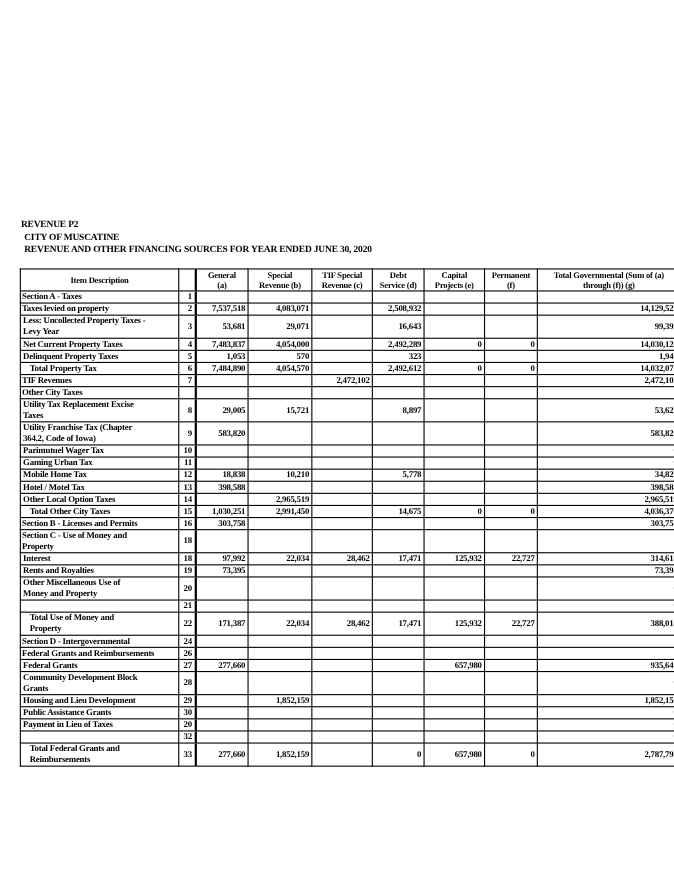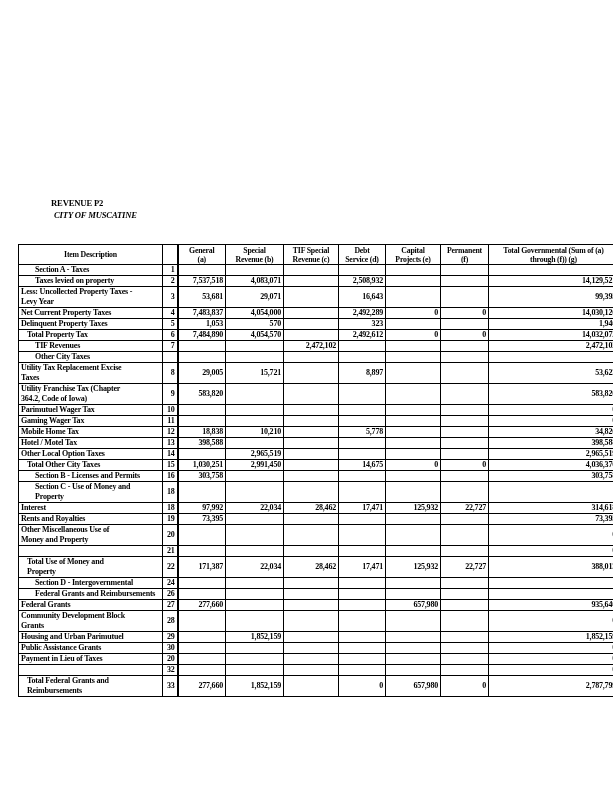--- a/index.html
+++ b/index.html
@@ -1,46 +1,47 @@
 <!DOCTYPE html>
 <html><head>
 <meta charset="utf-8">
 <style>
   html, body { margin:0; padding:0; }
   body {
     width:613px; height:800px; overflow:hidden; position:relative;
     background:#ffffff; color:#000000;
     font-family:"Liberation Serif", serif; font-weight:bold;
   }
-  .title-block { position:absolute; left:19px; top:198px; font-size:8.6px; line-height:11.5px; letter-spacing:-0.15px;margin-left:32px; }
+  .title-block { position:absolute; left:19px; top:198px; font-size:8.6px; line-height:11.5px; letter-spacing:-0.15px; }
   .title-block div { white-space:nowrap; }
-  .title-block .sub { padding-left:3px;font-style:italic; }
+  .title-block .sub { padding-left:3px; }
   table.rpt {
     position:absolute; left:18px; top:244px;
     width:600px; table-layout:fixed; border-collapse:collapse;
     font-size:8px; letter-spacing:-0.2px;
   }
   table.rpt td, table.rpt th {
     border:1px solid #000; padding:0 2px; line-height:10px;
     white-space:pre; overflow:hidden; vertical-align:middle; font-weight:bold;
   }
   table.rpt th { height:19px; text-align:center; line-height:9px; font-size:7.8px; }
   table.rpt td.num { text-align:right; padding-right:2px; }
   table.rpt td.val { text-align:right; padding-right:2px; }
   table.rpt td.lbl.l1 { }
   table.rpt td.lbl.l2 { padding-left:8px; }
-  table.rpt td.lbl.l0 { padding-left:16px; }
+  table.rpt td.lbl.l0 { padding-left:1px; }
   .thick-l { border-left-width:2px !important; }
 </style>
 </head>
 <body>
 
 <div class="title-block">
   <div>REVENUE P2</div>
   <div class="sub">CITY OF MUSCATINE</div>
+  <div class="sub">REVENUE AND OTHER FINANCING SOURCES FOR YEAR ENDED JUNE 30, 2020</div>
 </div>
 
 <table class="rpt">
   <colgroup>
     <col style="width:144px">
       <col style="width:15px">
       <col style="width:48px">
       <col style="width:58px">
     <col style="width:55px">
       <col style="width:47px">
@@ -187,21 +188,21 @@
         <td class="num">10</td>
         <td class="val thick-l"></td>
         <td class="val"></td>
         <td class="val"></td>
         <td class="val"></td>
         <td class="val"></td>
         <td class="val"></td>
         <td class="val">0</td>
       </tr>
       <tr>
-        <td class="lbl l1">Gaming Wager Tax</td>
+        <td class="lbl l1">Gaming Urban Tax</td>
         <td class="num">11</td>
         <td class="val thick-l"></td>
         <td class="val"></td>
         <td class="val"></td>
         <td class="val"></td>
         <td class="val"></td>
         <td class="val"></td>
         <td class="val">0</td>
       </tr>
       <tr>
@@ -367,21 +368,21 @@
         <td class="num">28</td>
         <td class="val thick-l"></td>
         <td class="val"></td>
         <td class="val"></td>
         <td class="val"></td>
         <td class="val"></td>
         <td class="val"></td>
         <td class="val">0</td>
       </tr>
       <tr>
-        <td class="lbl l1">Housing and Urban Parimutuel</td>
+        <td class="lbl l1">Housing and Lieu Development</td>
         <td class="num">29</td>
         <td class="val thick-l"></td>
         <td class="val">1,852,159</td>
         <td class="val"></td>
         <td class="val"></td>
         <td class="val"></td>
         <td class="val"></td>
         <td class="val">1,852,159</td>
       </tr>
       <tr>

